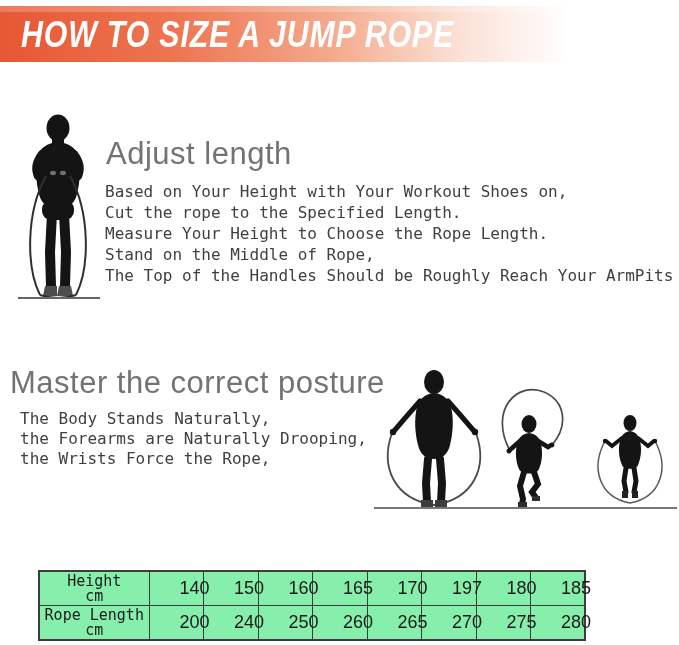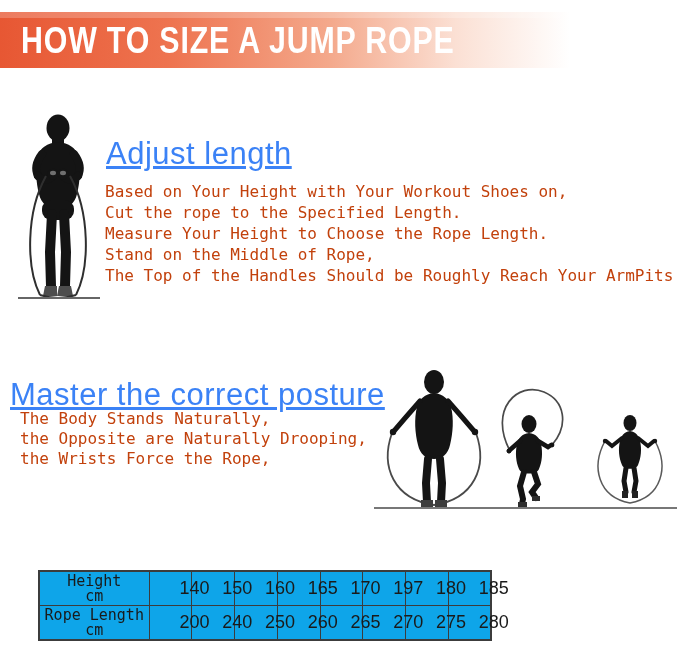--- a/index.html
+++ b/index.html
@@ -2,53 +2,54 @@
 <html><head>
 <meta charset="utf-8">
 <style>
   html,body{margin:0;padding:0;background:#ffffff;}
   .page{
     position:relative;width:679px;height:645px;background:#ffffff;
     font-family:"Liberation Sans", sans-serif;overflow:hidden;
   }
   
   .banner{
-    position:absolute;left:0;top:12px;width:570px;height:56px;
+    position:absolute;left:0;top:6px;width:570px;height:56px;
     background:linear-gradient(90deg,#e75733 0%,#ee7450 30%,#f4a98c 58%,#fbe0d4 80%,#ffffff 100%);
+    font-style:italic;
   }
   .banner::before{
     content:"";position:absolute;left:0;top:0;width:100%;height:6px;
     background:rgba(255,255,255,0.22);
   }
   .banner-title{
     position:absolute;left:21px;top:0;height:56px;line-height:58px;
     color:#ffffff;font-size:37px;font-weight:bold;letter-spacing:1px;
     white-space:nowrap;display:inline-block;transform:scale(0.82,1.02);transform-origin:0 50%;
   }
   
   .h-accent{
-    position:absolute;color:#3b82f6;font-size:31px;font-weight:normal;
-    letter-spacing:0.5px;white-space:nowrap;text-decoration:underline;
+    position:absolute;color:#737373;font-size:31px;font-weight:normal;
+    letter-spacing:0.5px;white-space:nowrap;
   }
   .h-adjust{left:106px;top:136px;}
-  .h-posture{left:10px;top:377px;}
+  .h-posture{left:10px;top:365px;}
   .para{
-    position:absolute;color:#c2410c;
+    position:absolute;color:#404040;
     font-family:"DejaVu Sans Mono","Liberation Mono",monospace;
     font-size:16px;white-space:nowrap;
   }
   .para-adjust{left:105px;top:181px;line-height:21px;}
   .para-posture{left:20px;top:409px;line-height:20px;}
   
   .fig-standing{position:absolute;left:6px;top:112px;}
   .fig-jumpers{position:absolute;left:372px;top:367px;}
   
   .size-table{
-    position:absolute;left:38px;top:570px;width:454px;
-    border-collapse:collapse;table-layout:fixed;background:#0ea5e9;
+    position:absolute;left:38px;top:570px;width:548px;
+    border-collapse:collapse;table-layout:fixed;background:#86efac;
     border:2px solid #3c3c3c;
   }
   .size-table td{
     border:1px solid #3c3c3c;height:33px;text-align:center;vertical-align:middle;
     padding:0;color:#1a1a1a;
   }
   .size-table td.rowhead{
     font-family:"DejaVu Sans Mono","Liberation Mono",monospace;
     font-size:15px;line-height:15px;
   }
@@ -102,21 +103,21 @@
     <div>Cut the rope to the Specified Length.</div>
     <div>Measure Your Height to Choose the Rope Length.</div>
     <div>Stand on the Middle of Rope,</div>
     <div>The Top of the Handles Should be Roughly Reach Your ArmPits</div>
   </div>
 
   <div class="h-accent h-posture">Master the correct posture</div>
 
   <div class="para para-posture">
     <div>The Body Stands Naturally,</div>
-    <div>the Opposite are Naturally Drooping,</div>
+    <div>the Forearms are Naturally Drooping,</div>
     <div>the Wrists Force the Rope,</div>
   </div>
 
   <svg class="fig-jumpers" width="307" height="145" viewBox="0 0 307 145">
 
     <g>
       <path d="M20,66 C8,100 22,132 62,138 C102,132 116,100 104,66" stroke="#4a4a4a" stroke-width="1.8" fill="none"></path>
       <ellipse cx="62" cy="15" rx="10" ry="12" fill="#141414"></ellipse>
       <path d="M62,26 C53,27 47,32 45,40 C42,52 43,66 46,78 C48,87 54,92 62,92 C70,92 76,87 78,78 C81,66 82,52 79,40 C77,32 71,27 62,26 Z" fill="#141414"></path>
       <g stroke="#141414" stroke-width="5" stroke-linecap="round" fill="none">

